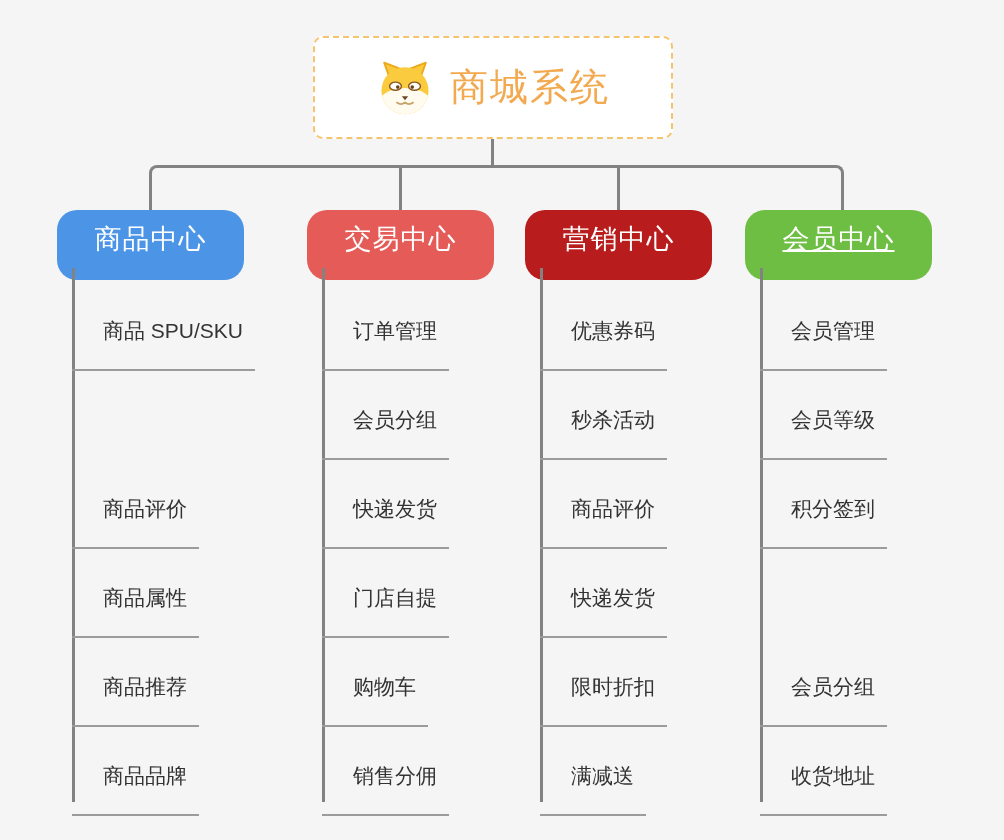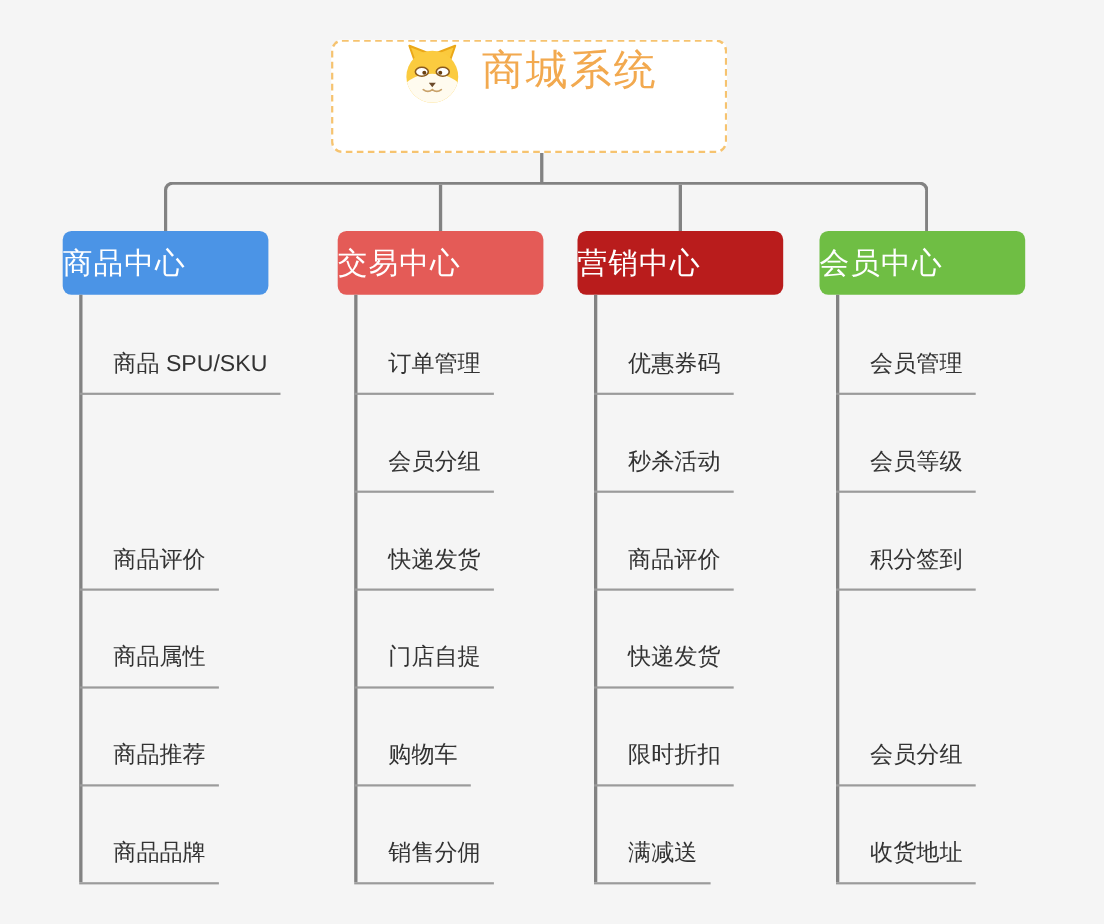--- a/index.html
+++ b/index.html
@@ -6,58 +6,58 @@
   html,body { width:1004px; height:840px; }
   body {
     background:#f5f5f5;
     font-family:"Liberation Sans","DejaVu Sans",sans-serif;
     position:relative;
     overflow:hidden;
   }
 
   
   .root {
-    position:absolute; left:301px; top:36px; width:360px; height:103px;
+    position:absolute; left:313px; top:36px; width:360px; height:103px;
     background:#ffffff;
     border:2px dashed #f6c36f;
     border-radius:10px;
-    display:flex; align-items:flex-start; justify-content:center;
+    display:flex; align-items:center; justify-content:center;
     cursor:pointer;
   }
   .root-title {
     font-size:38px; color:#f2a94f; letter-spacing:2px; margin-left:16px;
     white-space:nowrap;
   }
 
   
   .conn-v { position:absolute; width:3px; background:#828282; }
   .conn-bar {
     position:absolute; left:149px; top:165px; width:695px; height:45px;
     border-top:3px solid #828282;
     border-left:3px solid #828282;
     border-right:3px solid #828282;
     border-radius:8px 8px 0 0;
   }
 
   
   .column { position:absolute; top:210px; width:220px; }
   .hbox {
-    width:187px; height:58px; border-radius:8px;
-    color:#ffffff; font-size:27px; text-align:left; line-height:58px;
+    width:187px; height:70px; border-radius:20px;
+    color:#ffffff; font-size:27px; text-align:center; line-height:58px;
     letter-spacing:1px; cursor:pointer;
   }
   .spine {
     position:absolute; left:15px; top:58px; width:3px; height:534px;
     background:#828282;
   }
   .leaf {
     position:absolute; left:15px;
     white-space:nowrap;
     font-size:21px; line-height:28px; color:#333333;
-    padding:0 12px 12px 31px;
+    padding:0 12px 24px 31px;
     border-bottom:2px solid #9b9b9b;
     cursor:pointer;
   }
 </style>
 </head>
 <body>
 
 <div class="conn-v" style="left:491px; top:139px; height:28px"></div>
 <div class="conn-bar"></div>
 <div class="conn-v" style="left:399px; top:168px; height:42px"></div>
@@ -112,20 +112,20 @@
   <div class="spine"></div>
   <div class="leaf" style="top:107px">优惠券码</div>
   <div class="leaf" style="top:196px">秒杀活动</div>
   <div class="leaf" style="top:285px">商品评价</div>
   <div class="leaf" style="top:374px">快递发货</div>
   <div class="leaf" style="top:463px">限时折扣</div>
   <div class="leaf" style="top:552px">满减送</div>
 </div>
 
 <div class="column" style="left:745px">
-  <div class="hbox" style="background-color: rgb(111, 190, 68);">会员中心</div>
+  <div class="hbox" style="background-color: rgb(111, 190, 68); text-decoration: underline;">会员中心</div>
   <div class="spine"></div>
   <div class="leaf" style="top:107px">会员管理</div>
   <div class="leaf" style="top:196px">会员等级</div>
   <div class="leaf" style="top:285px">积分签到</div>
   <div class="leaf" style="top:463px">会员分组</div>
   <div class="leaf" style="top:552px">收货地址</div>
 </div>
 
 </body></html>

